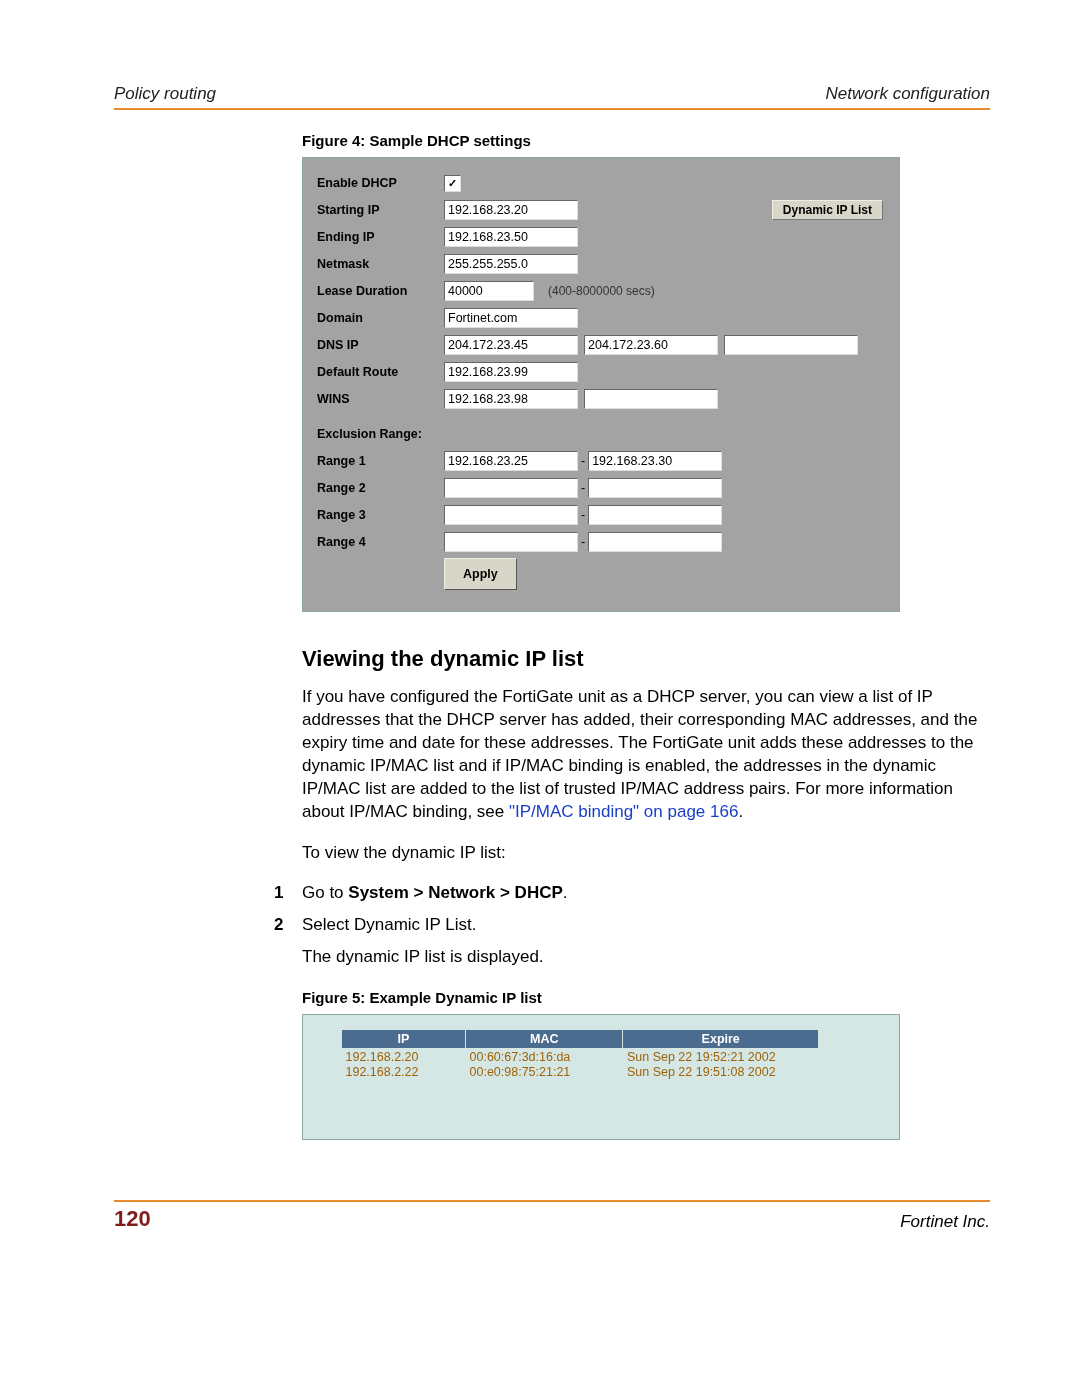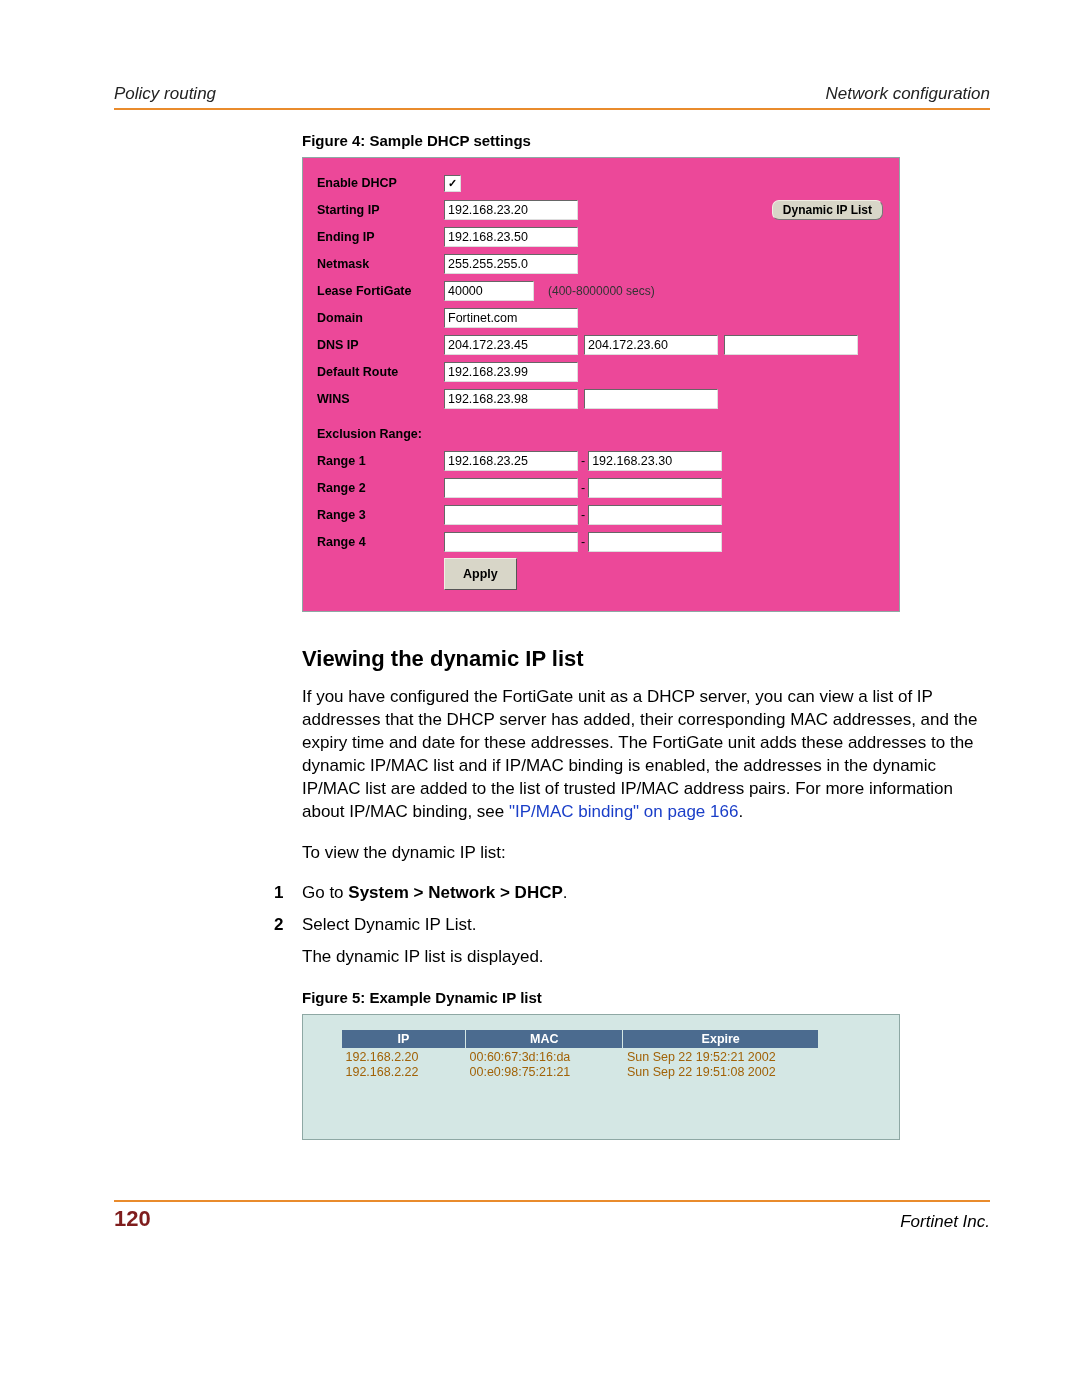--- a/index.html
+++ b/index.html
@@ -31,21 +31,21 @@
   .content {
     margin-left: 188px; 
   }
   .fig-caption {
     font-size: 15px;
     font-weight: bold;
     margin: 10px 0 8px 0;
   }
   
   .dhcp-panel {
-    background: #ec4899;
+    background: #a3a3a3;
     border: 1px solid #8ea8a4;
     padding: 14px 16px 16px 14px;
     width: 598px;
     box-sizing: border-box;
     font-family: Verdana, Arial, sans-serif;
   }
   .dhcp-row {
     display: flex;
     align-items: center;
     margin-bottom: 5px;
@@ -82,21 +82,20 @@
     background: #d8d6c8;
     border-top: 1px solid #f0eee4;
     border-left: 1px solid #f0eee4;
     border-right: 1px solid #777;
     border-bottom: 1px solid #777;
     font-size: 12px;
     font-weight: bold;
     padding: 2px 10px;
     font-family: Verdana, Arial, sans-serif;
     cursor: pointer;
-    border-radius: 7px;
   }
   .apply-btn {
     background: #d8d6c8;
     border-top: 1px solid #f0eee4;
     border-left: 1px solid #f0eee4;
     border-right: 1px solid #555;
     border-bottom: 1px solid #555;
     font-size: 12.5px;
     font-weight: bold;
     padding: 8px 18px;
@@ -226,21 +225,21 @@
         <span class="dhcp-label">Ending IP</span>
         <input class="dhcp-input w120" value="192.168.23.50" style="">
       </div>
 
       <div class="dhcp-row">
         <span class="dhcp-label">Netmask</span>
         <input class="dhcp-input w120" value="255.255.255.0" style="">
       </div>
 
       <div class="dhcp-row">
-        <span class="dhcp-label">Lease FortiGate</span>
+        <span class="dhcp-label">Lease Duration</span>
         <input class="dhcp-input w86" value="40000" style="">
         <span class="lease-hint">(400-8000000 secs)</span>
       </div>
 
       <div class="dhcp-row">
         <span class="dhcp-label">Domain</span>
         <input class="dhcp-input w120" value="Fortinet.com" style="">
       </div>
 
       <div class="dhcp-row">

